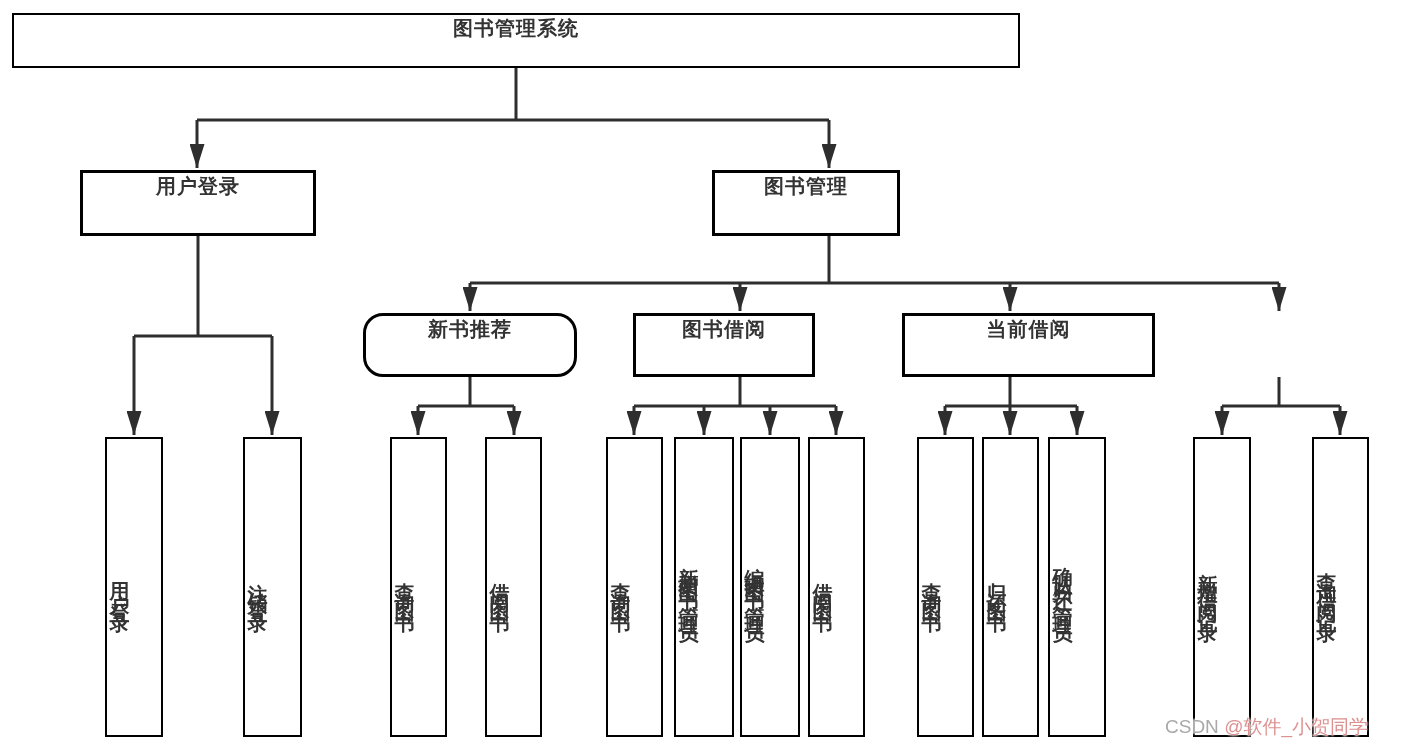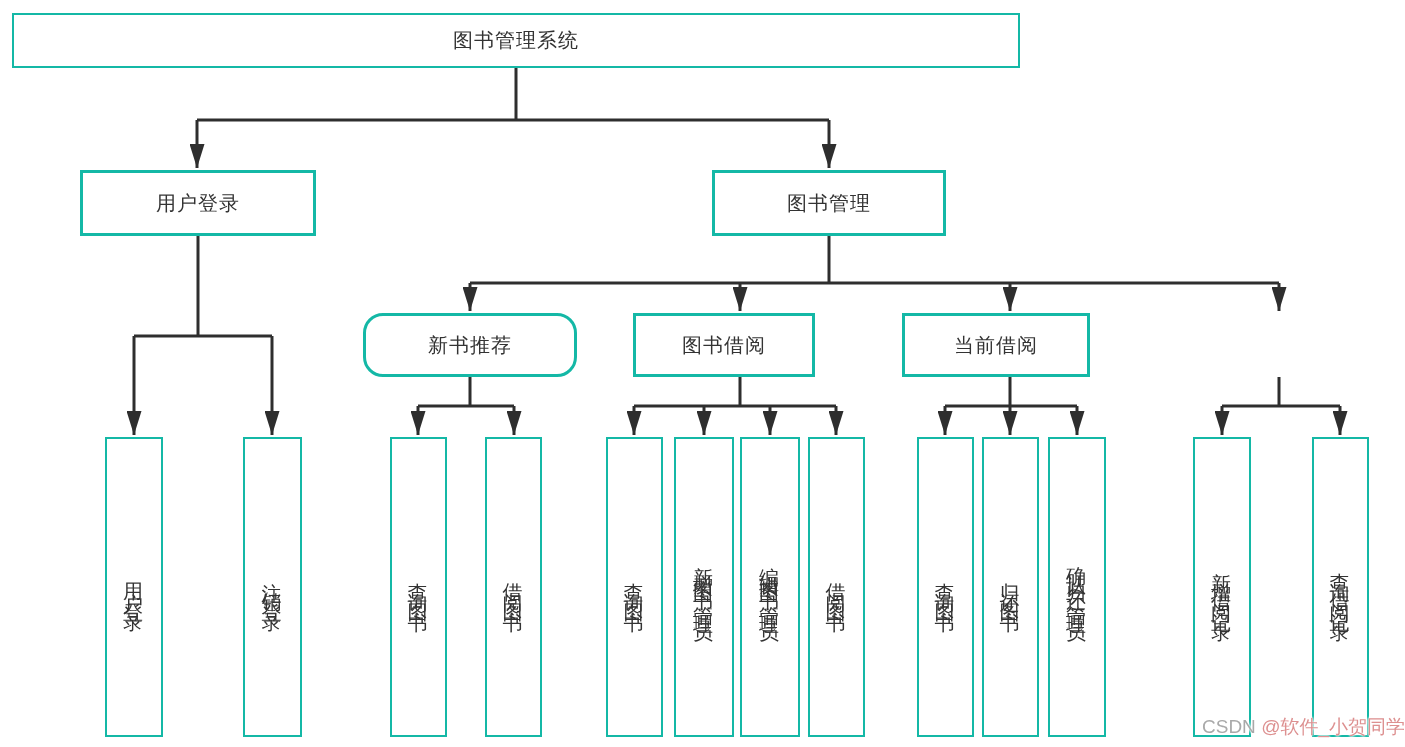--- a/index.html
+++ b/index.html
@@ -7,42 +7,43 @@
     position:relative;
     width:1405px;height:747px;
     background:#ffffff;
     font-family:"Liberation Sans","DejaVu Sans",sans-serif;
     overflow:hidden;
   }
   .canvas svg{position:absolute;left:0;top:0;}
   .box{
     position:absolute;
     box-sizing:border-box;
-    border:3px solid #14b8a6;
+    border:3px solid #000000;
     background:#ffffff;
     display:flex;
-    align-items:center;
+    align-items:flex-start;
     justify-content:center;
     color:#333333;
     font-size:20px;
     letter-spacing:1px;
     z-index:2;
+    font-weight:bold;
   }
   .box.root{border-width:2.5px;}
   .box.vbox{
     writing-mode:vertical-lr;
     text-orientation:mixed;
     letter-spacing:10px;
     border-width:2.5px;
     font-size:20px;
   }
   .box.vbox.tight{letter-spacing:8px;}
   .watermark{
     position:absolute;
-    left:1202px;top:714px;
+    left:1165px;top:714px;
     z-index:3;
     font-size:19px;
     white-space:nowrap;
     text-shadow:0 0 3px #ffffff,0 0 3px #ffffff,0 0 2px #ffffff;
     text-align:right;
   }
   .watermark .wm-prefix{color:#a9a9a9;}
   .watermark .wm-handle{color:#dd9090;}
 </style>
 </head>
@@ -93,31 +94,31 @@
     </g>
   </svg>
 
   <div class="box root" style="left:12px;top:13px;width:1008px;height:55px;">
     <span>图书管理系统</span>
   </div>
 
   <div class="box" style="left:80px;top:170px;width:236px;height:66px;">
     <span>用户登录</span>
   </div>
-  <div class="box" style="left:712px;top:170px;width:234px;height:66px;">
+  <div class="box" style="left:712px;top:170px;width:188px;height:66px;">
     <span>图书管理</span>
   </div>
 
   <div class="box" style="left:363px;top:313px;width:214px;height:64px;border-radius:20px;">
     <span>新书推荐</span>
   </div>
   <div class="box" style="left:633px;top:313px;width:182px;height:64px;">
     <span>图书借阅</span>
   </div>
-  <div class="box" style="left:902px;top:313px;width:188px;height:64px;">
+  <div class="box" style="left:902px;top:313px;width:253px;height:64px;">
     <span>当前借阅</span>
   </div>
 
   <div class="box vbox" style="left:105px;top:437px;width:58px;height:300px;">
     <span>用户登录</span>
   </div>
   <div class="box vbox" style="left:243px;top:437px;width:59px;height:300px;">
     <span>注销登录</span>
   </div>
 

